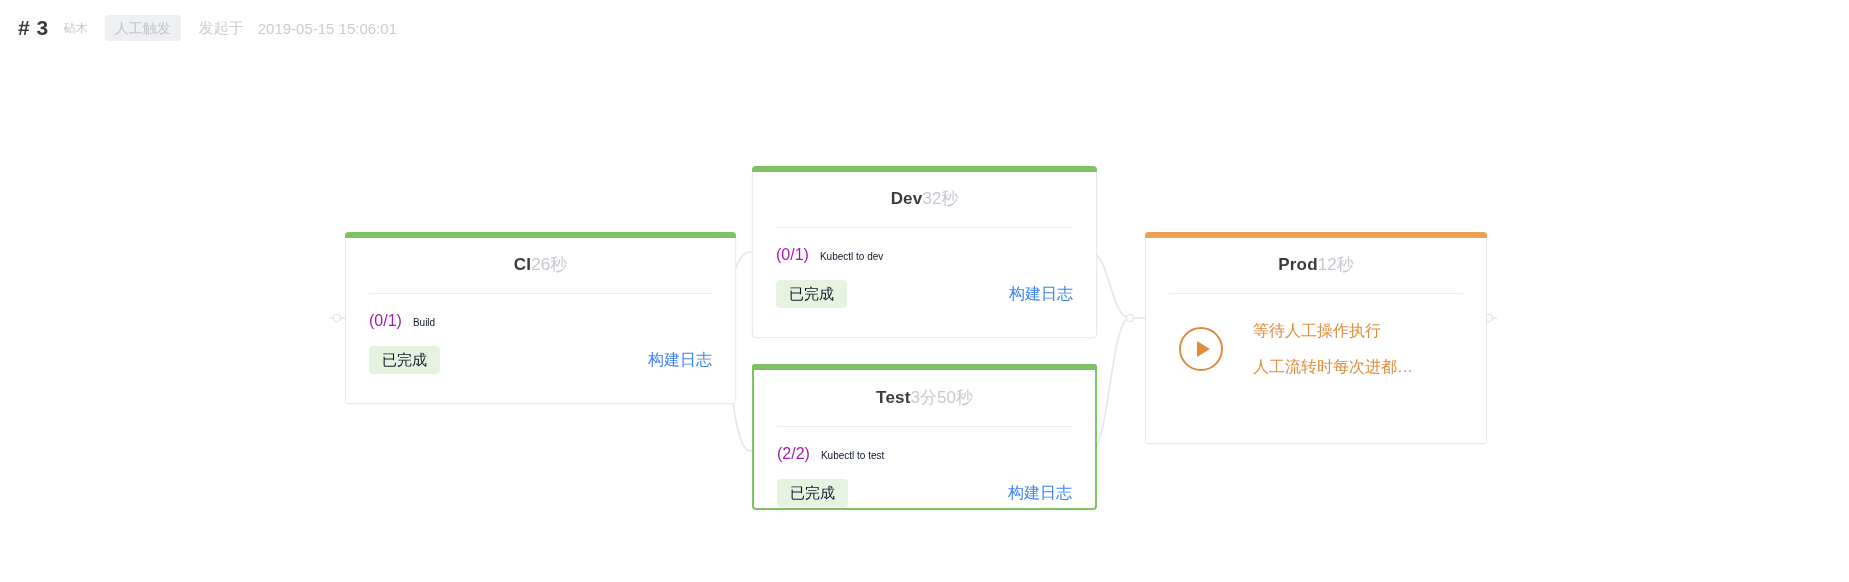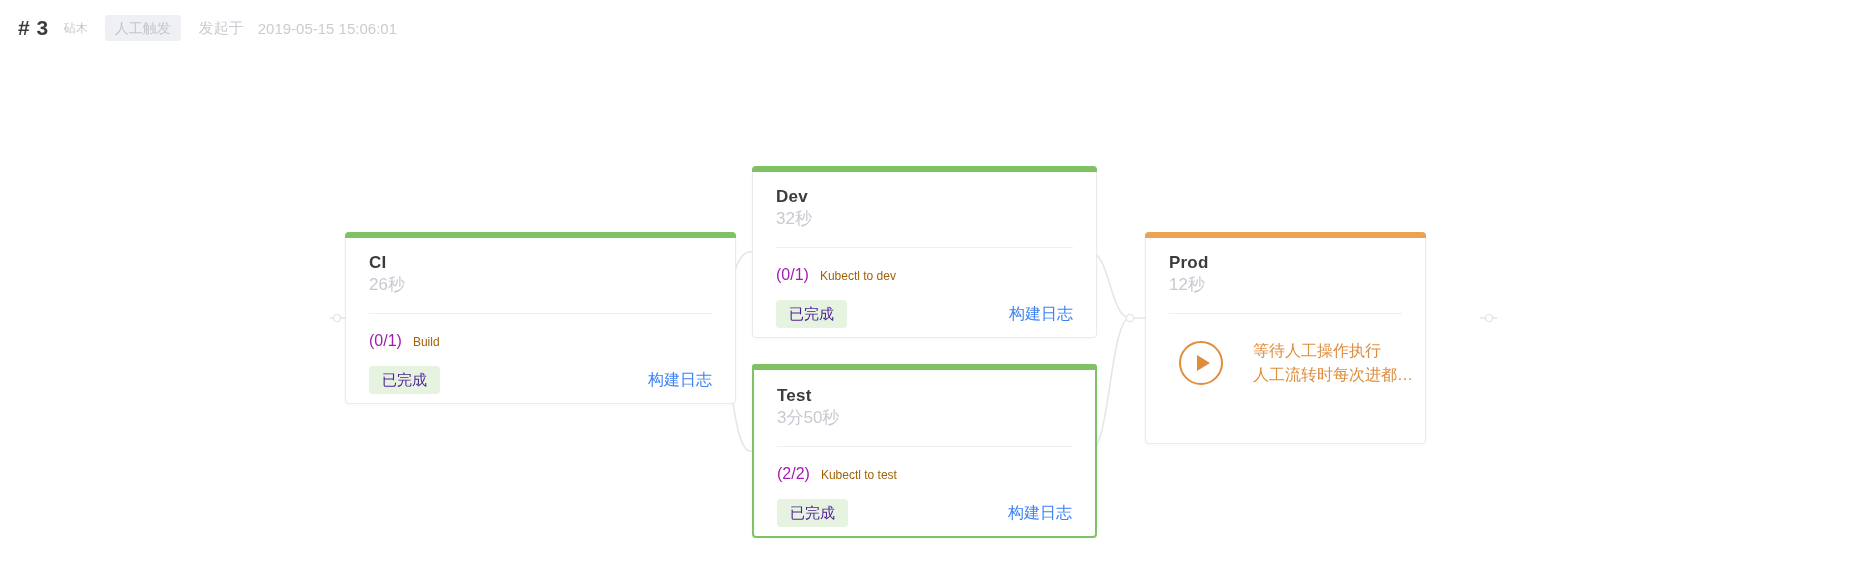--- a/index.html
+++ b/index.html
@@ -107,21 +107,20 @@
     right: -2px;
     top: -2px;
     border-radius: 3px 3px 0 0;
   }
 
   .card-head {
     display: flex;
     align-items: baseline;
     justify-content: center;
     padding: 20px 23px 0 23px;
-    flex-direction: column;
   }
   .card-title {
     font-size: 17px;
     font-weight: bold;
     color: #3c3c3c;
     letter-spacing: 0.2px;
   }
   .card-duration {
     font-size: 17px;
     color: #c7cad0;
@@ -138,32 +137,32 @@
     display: flex;
     align-items: baseline;
     white-space: nowrap;
   }
   .job-count {
     font-size: 16px;
     color: #a21caf;
     margin-right: 11px;
   }
   .job-name {
-    font-size: 12px;
-    color: #a16207;
+    font-size: 10px;
+    color: #0f172a;
   }
   .card-foot {
     display: flex;
     align-items: center;
     justify-content: space-between;
     padding: 16px 23px 21px 23px;
   }
   .status-badge {
     font-size: 15px;
-    color: #4c1d95;
+    color: #0f172a;
     background: #e6f3e0;
     border-radius: 4px;
     padding: 6px 13px 7px 13px;
     line-height: 1;
     white-space: nowrap;
   }
   .log-link {
     font-size: 16px;
     color: #3b82f6;
     white-space: nowrap;
@@ -194,20 +193,21 @@
     height: 0;
     border-left: 13px solid #df8c3c;
     border-top: 8px solid transparent;
     border-bottom: 8px solid transparent;
     margin-left: 4px;
   }
   .manual-text {
     display: flex;
     flex-direction: column;
     min-width: 0;
+    gap: 12px;
   }
   .manual-text .line {
     font-size: 16px;
     color: #df8c3c;
     line-height: 1.5;
     white-space: nowrap;
   }
   .prod-state {
     font-size: 16px;
     color: #3c3c3c;
@@ -283,40 +283,40 @@
         <span class="job-count">(0/1)</span>
         <span class="job-name">Kubectl to dev</span>
       </div>
     </div>
     <div class="card-foot">
       <span class="status-badge">已完成</span>
       <span class="log-link">构建日志</span>
     </div>
   </div>
 
-  <div class="stage-card selected" id="card-test" style="left:752px; top:308px; width:345px; height:174px;">
+  <div class="stage-card selected" id="card-test" style="left:752px; top:308px; width:345px; height:146px;">
     <div class="top-bar" style="background:#7ec265;"></div>
     <div class="card-head">
       <span class="card-title">Test</span>
       <span class="card-duration">3分50秒</span>
     </div>
     <div class="card-divider"></div>
     <div class="card-body">
       <div class="job-row">
         <span class="job-count">(2/2)</span>
         <span class="job-name">Kubectl to test</span>
       </div>
     </div>
     <div class="card-foot">
       <span class="status-badge">已完成</span>
       <span class="log-link">构建日志</span>
     </div>
   </div>
 
-  <div class="stage-card" id="card-prod" style="left:1145px; top:176px; width:281px; height:212px;">
+  <div class="stage-card" id="card-prod" style="left:1145px; top:176px; width:342px; height:212px;">
     <div class="top-bar" style="background:#eba252;"></div>
     <div class="card-head">
       <span class="card-title">Prod</span>
       <span class="card-duration">12秒</span>
     </div>
     <div class="card-divider"></div>
     <div class="manual-block">
       <div class="play-icon">
         <div class="tri"></div>
       </div>

